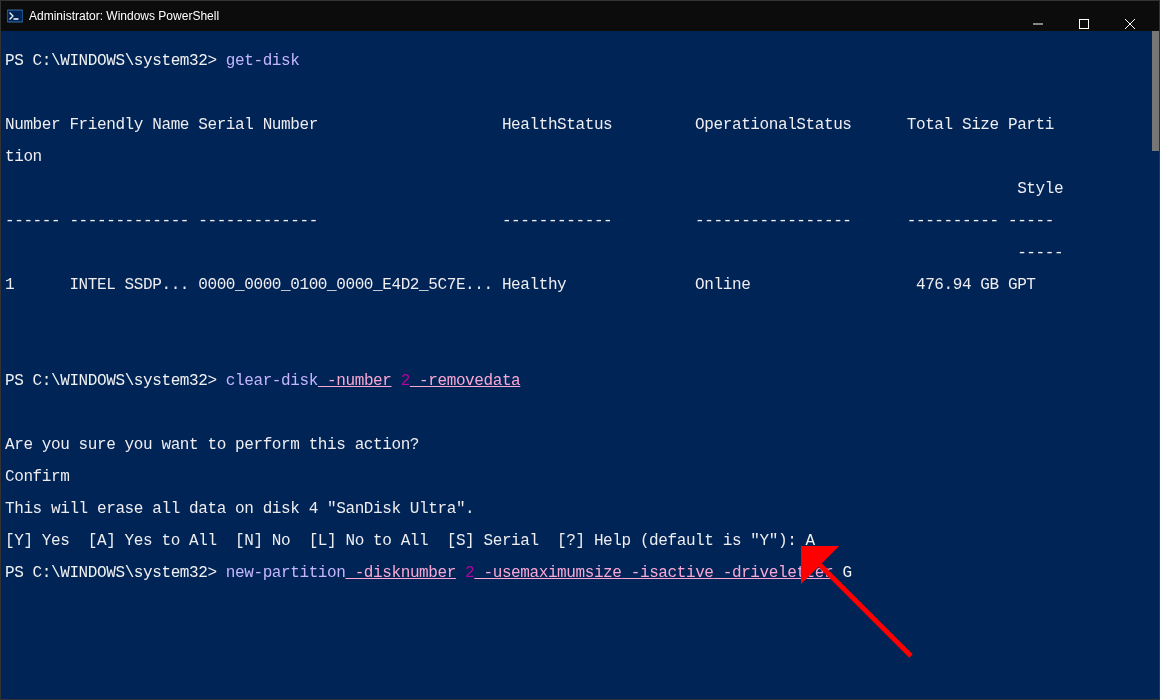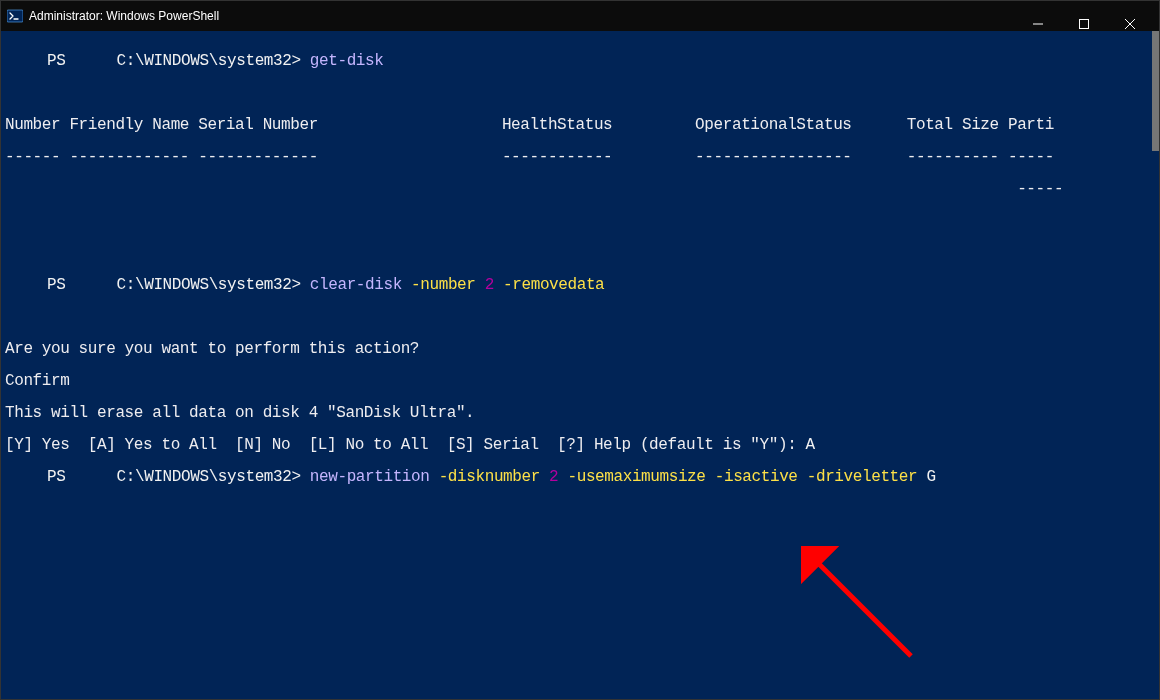--- a/index.html
+++ b/index.html
@@ -23,23 +23,23 @@
     .titlebar-btn {
       width: 46px; height: 30px; display: flex; align-items: center; justify-content: center;
       color: #fff; cursor: pointer;
     }
     .terminal {
       flex: 1; padding: 6px 0 6px 4px; color: #eeedf0;
       font-size: 16px; line-height: 16px; white-space: pre;
       overflow: hidden; position: relative; letter-spacing: -0.4px;
     }
     .line { min-height: 16px; }
-    .prompt { color: #f2f2f2; margin-left: 42px; }
+    .prompt { color: #f2f2f2; }
     .cmd-yellow { color: #c4b5fd; }
-    .cmd-gray { color: #fde047; }
+    .cmd-gray { color: #f9a8d4; text-decoration: underline; }
     .cmd-purple { color: #b4009e; }
     .cmd-white { color: #f2f2f2; }
     .sep { color: #eeedf0; }
     .scrollbar-thumb {
       position: absolute; right: 0; top: 30px; width: 7px; height: 120px;
       background: #767676;
     }
     .arrow-annotation {
       position: absolute;
       left: 800px; top: 545px;
@@ -76,22 +76,25 @@
             <line x1="10" y1="0" x2="0" y2="10" stroke="#fff" stroke-width="1"></line>
           </svg>
       </div>
     </div>
   </div>
 
   <div class="terminal">
 <div class="line"><span class="prompt">PS </span><span class="prompt">C:\WINDOWS\system32&gt; </span><span class="cmd-yellow">get-disk</span></div>
 <div class="line"> </div>
 <div class="line">Number Friendly Name Serial Number                    HealthStatus         OperationalStatus      Total Size Parti</div>
+<div class="line">tion</div>
+<div class="line">                                                                                                              Style</div>
 <div class="line sep">------ ------------- -------------                    ------------         -----------------      ---------- -----</div>
 <div class="line sep">                                                                                                              -----</div>
+<div class="line">1      INTEL SSDP... 0000_0000_0100_0000_E4D2_5C7E... Healthy              Online                  476.94 GB GPT</div>
 <div class="line"> </div>
 <div class="line"> </div>
 <div class="line"><span class="prompt">PS </span><span class="prompt">C:\WINDOWS\system32&gt; </span><span class="cmd-yellow">clear-disk</span><span class="cmd-gray"> -number</span><span class="cmd-purple"> 2</span><span class="cmd-gray"> -removedata</span></div>
 <div class="line"> </div>
 <div class="line">Are you sure you want to perform this action?</div>
 <div class="line">Confirm</div>
 <div class="line">This will erase all data on disk 4 "SanDisk Ultra".</div>
 <div class="line"><span>[Y] Yes  [A] Yes to All  [N] No  [L] No to All  [S] Serial  [?] Help (default is "Y"): </span><span class="cmd-white">A</span></div>
 <div class="line"><span class="prompt">PS </span><span class="prompt">C:\WINDOWS\system32&gt; </span><span class="cmd-yellow">new-partition</span><span class="cmd-gray"> -disknumber</span><span class="cmd-purple"> 2</span><span class="cmd-gray"> -usemaximumsize</span><span class="cmd-gray"> -isactive</span><span class="cmd-gray"> -driveletter</span><span class="cmd-white"> G</span></div>
 <div class="line"> </div>

